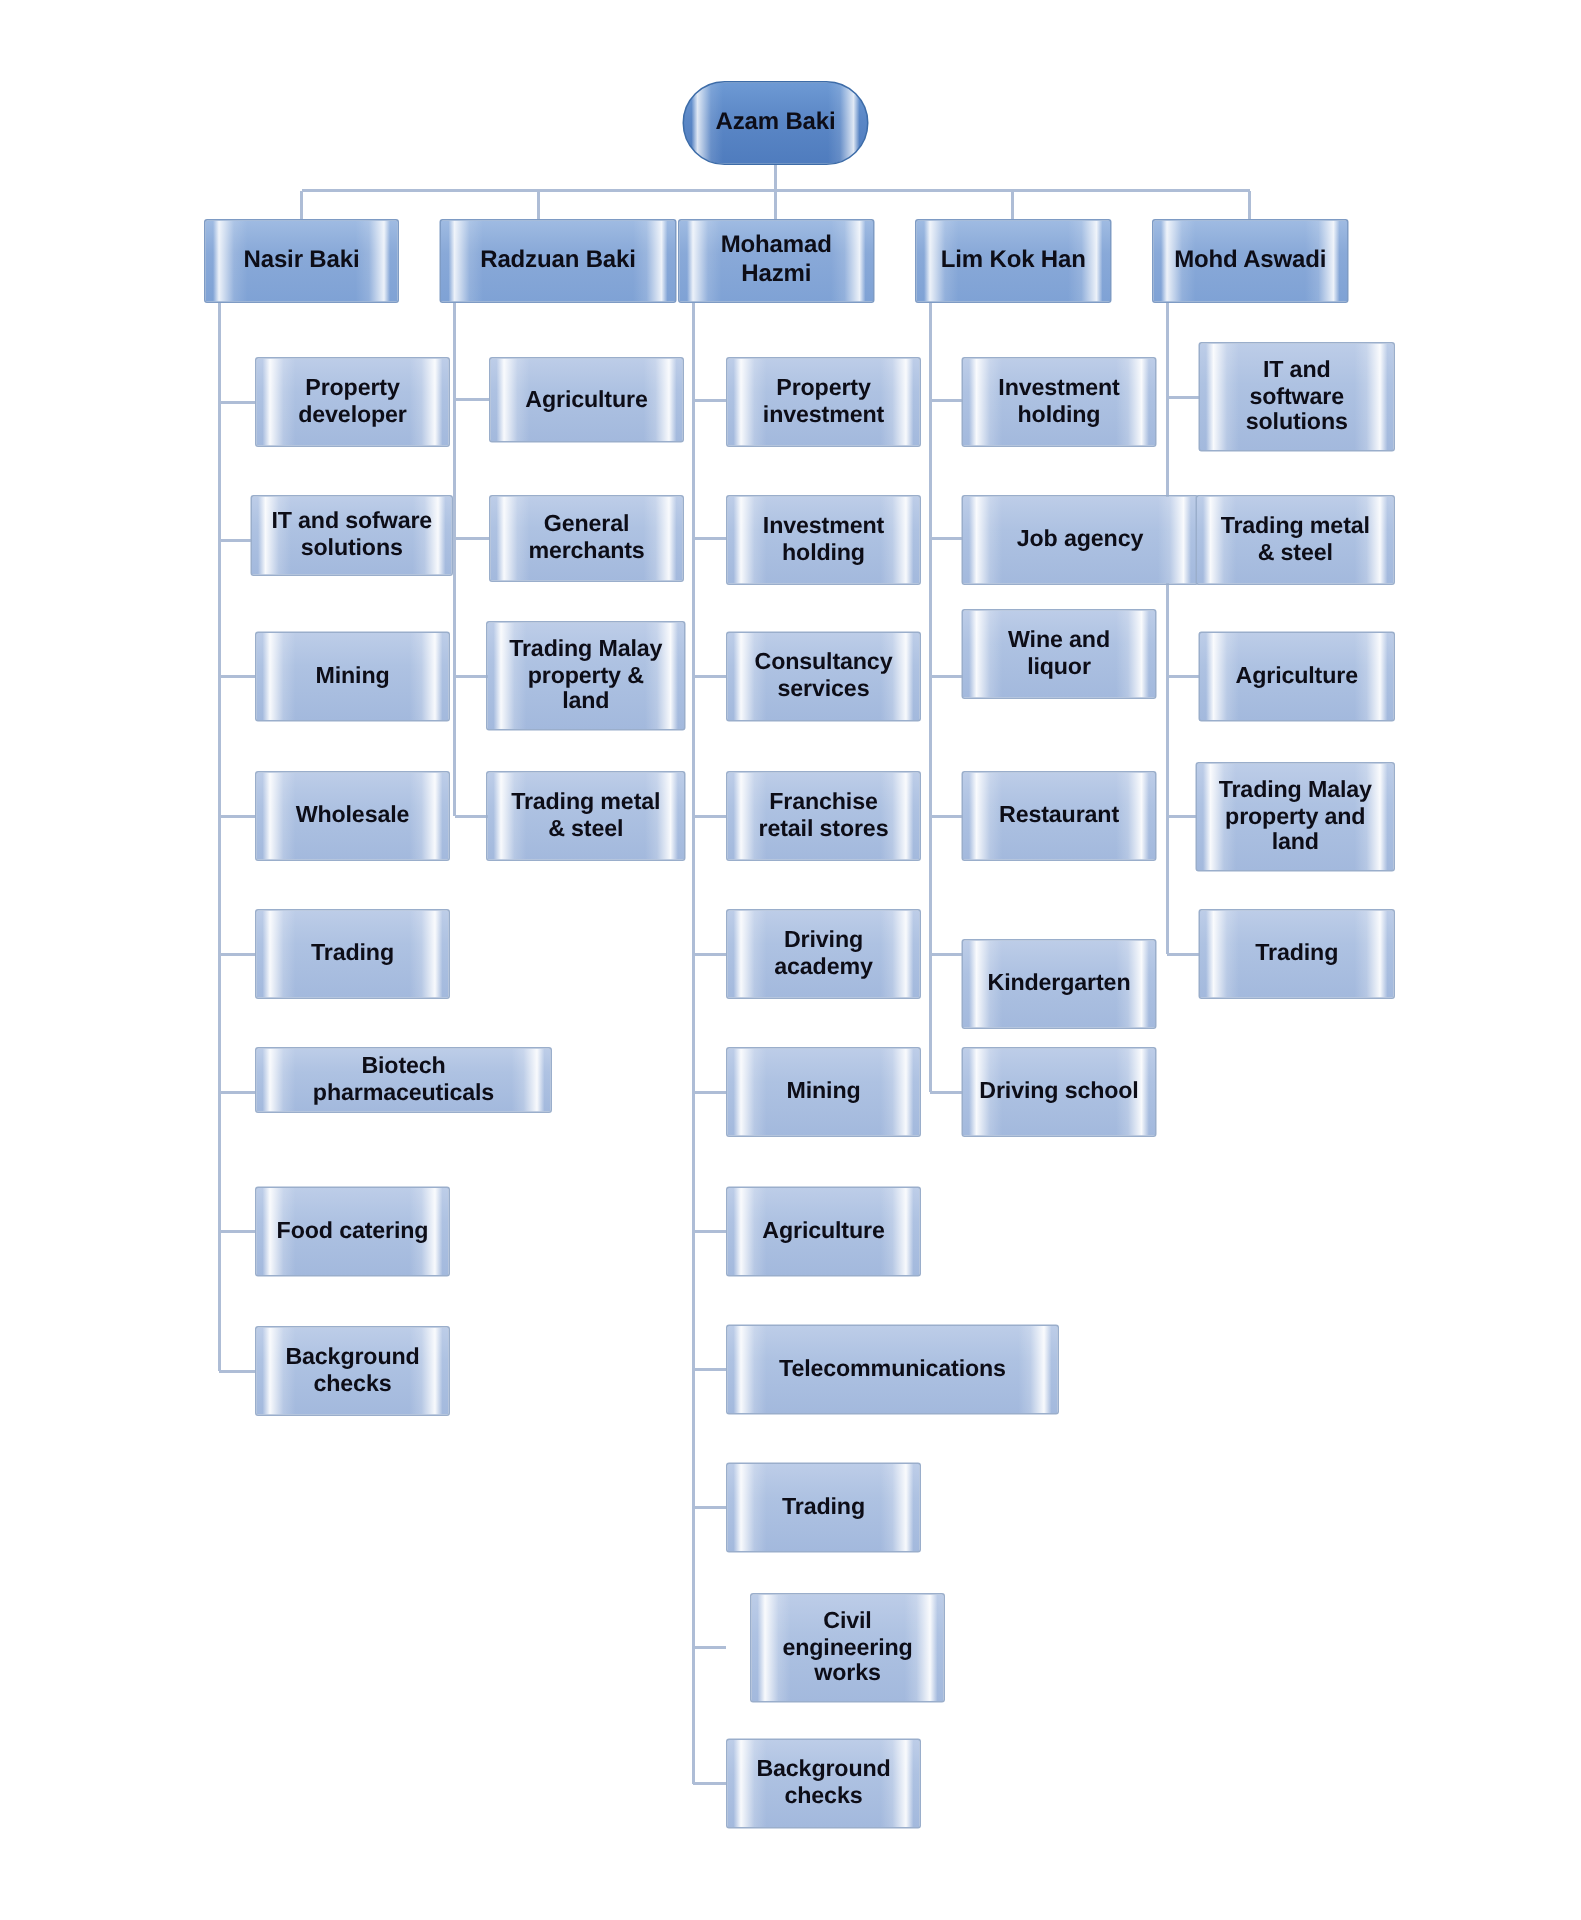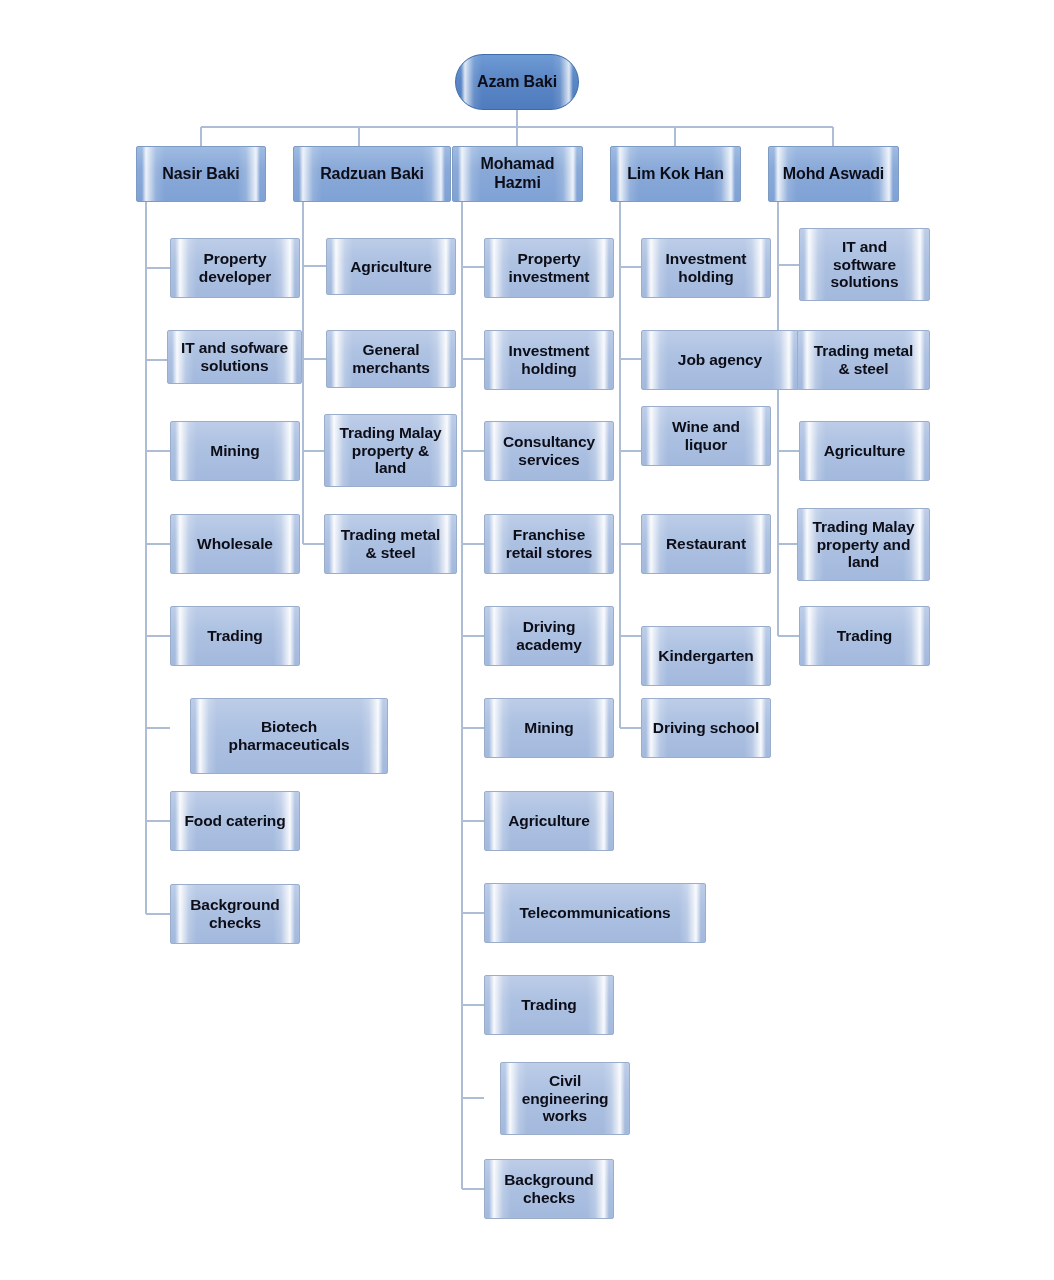--- a/index.html
+++ b/index.html
@@ -205,21 +205,21 @@
   </div>
   <div class="node lvl3" style="left:170px; top:421px; width:130px; height:60px;">
     <span class="label">Mining</span>
   </div>
   <div class="node lvl3" style="left:170px; top:514px; width:130px; height:60px;">
     <span class="label">Wholesale</span>
   </div>
   <div class="node lvl3" style="left:170px; top:606px; width:130px; height:60px;">
     <span class="label">Trading</span>
   </div>
-  <div class="node lvl3" style="left:170px; top:698px; width:198px; height:76px;margin-left:20px;">
+  <div class="node lvl3" style="left:170px; top:698px; width:198px; height:44px;">
     <span class="label">Biotech
 pharmaceuticals</span>
   </div>
   <div class="node lvl3" style="left:170px; top:791px; width:130px; height:60px;">
     <span class="label">Food catering</span>
   </div>
   <div class="node lvl3" style="left:170px; top:884px; width:130px; height:60px;">
     <span class="label">Background
 checks</span>
   </div>

